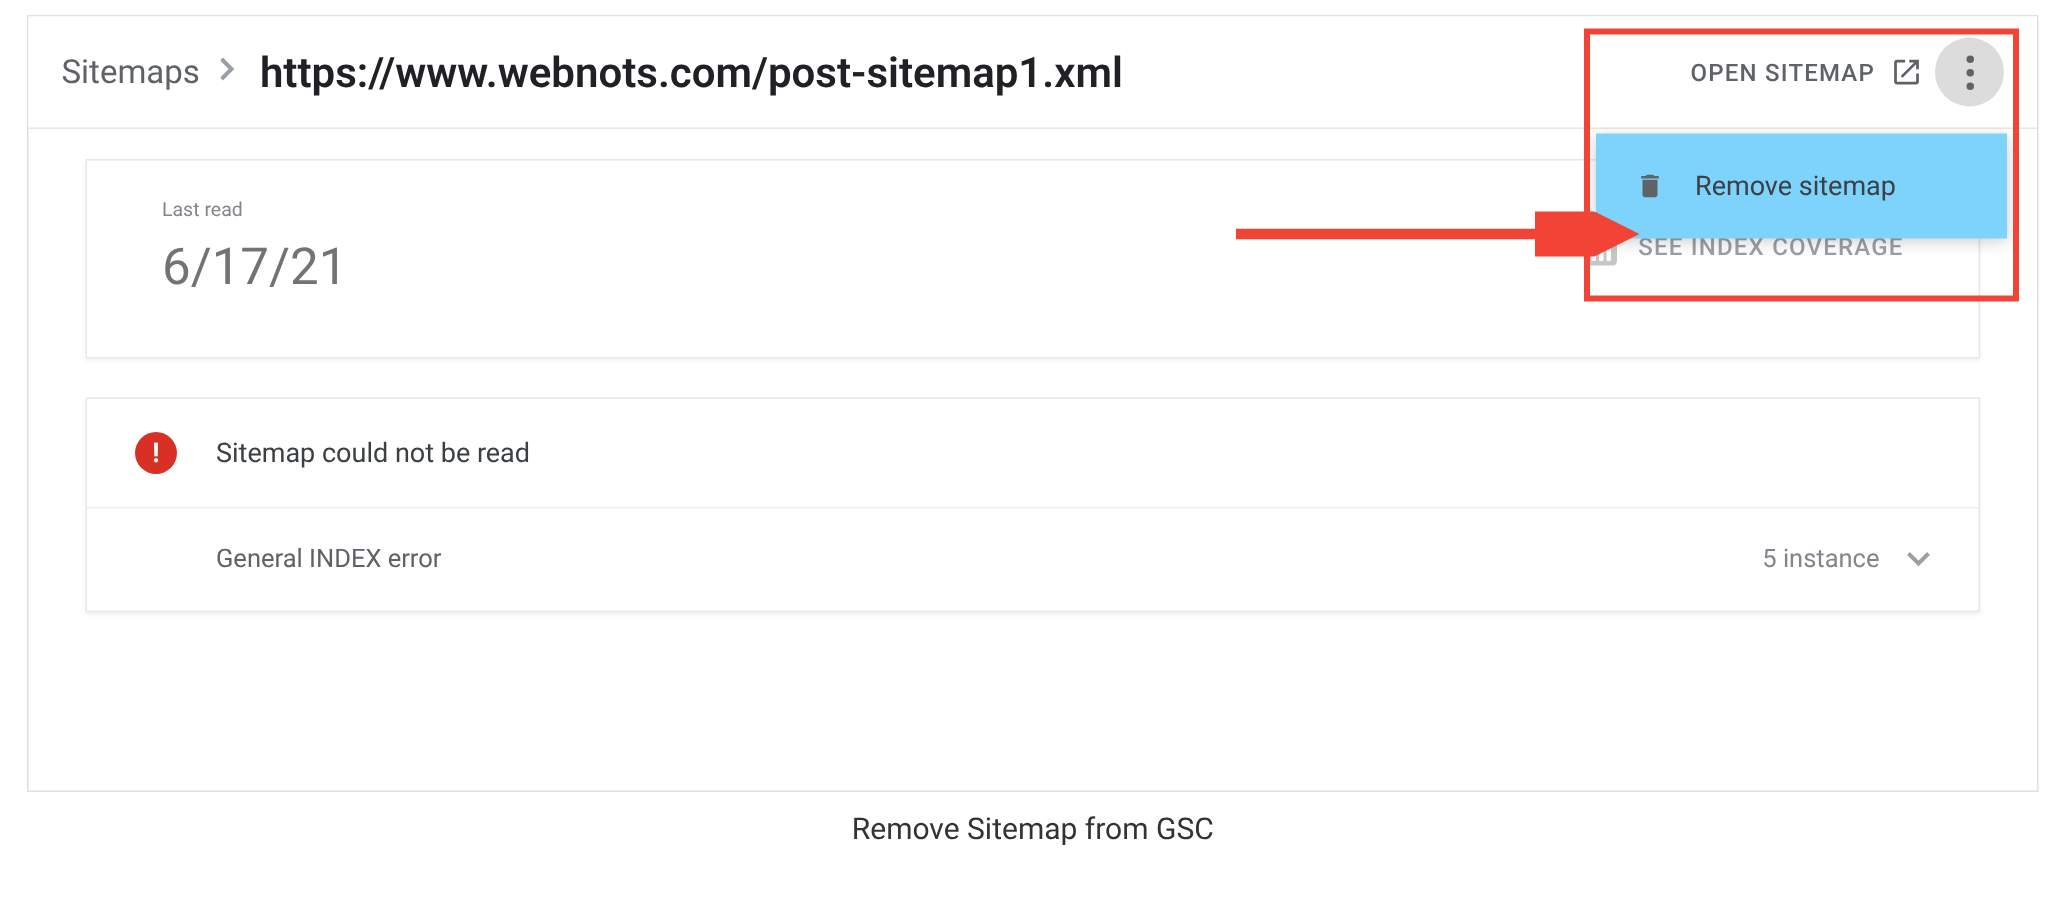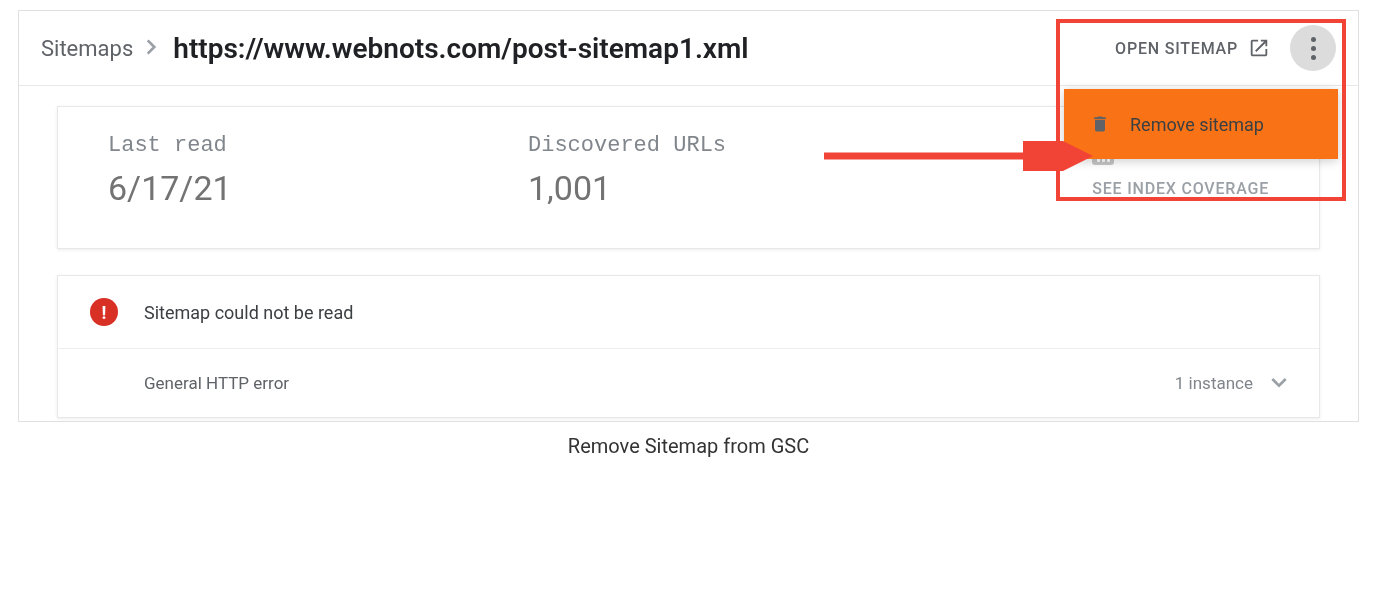--- a/index.html
+++ b/index.html
@@ -12,21 +12,21 @@
       background: #fff;
       width: 1377px;
       height: 600px;
       position: relative;
     }
     .container {
       border: 1px solid #e0e0e0;
       margin: 10px 18px;
       background: #fff;
       position: relative;
-      height: 412px;
+      height: 518px;
     }
     .header {
       display: flex;
       align-items: center;
       padding: 14px 22px;
       border-bottom: 1px solid #e8e8e8;
       background: #fff;
       position: relative;
       z-index: 2;
     }
@@ -42,21 +42,21 @@
     }
     .breadcrumb-current {
       font-size: 28px;
       color: #202124;
       font-weight: 600;
     }
     .header-actions {
       margin-left: auto;
       display: flex;
       align-items: center;
-      gap: 20px;
+      gap: 8px;
     }
     .open-sitemap {
       display: flex;
       align-items: center;
       gap: 10px;
       color: #5f6368;
       font-size: 16px;
       font-weight: 500;
       letter-spacing: 0.8px;
       cursor: pointer;
@@ -96,21 +96,21 @@
       height: 182px;
       border: 4px solid #f14336;
       z-index: 10;
       pointer-events: none;
     }
     .dropdown-menu {
       position: absolute;
       top: 78px;
       right: 20px;
       width: 274px;
-      background: #f97316;
+      background: #7dd3fc;
       box-shadow: 0 2px 10px rgba(0,0,0,0.2);
       z-index: 5;
       padding: 8px 0;
       text-align: right;
     }
     .dropdown-item {
       display: flex;
       align-items: center;
       gap: 20px;
       padding: 16px 26px;
@@ -138,39 +138,37 @@
     .stat-block {
       display: flex;
       flex-direction: column;
       gap: 10px;
     }
     .stat-block:first-child {
        width: 420px;
     }
     .stat-label {
       color: #80868b;
-      font-size: 22px;
-      font-family: Liberation Mono, monospace;
+      font-size: 13px;
     }
     .stat-value {
       color: #737373;
       font-size: 34px;
       font-weight: 400;
     }
     .coverage-link {
       margin-left: auto;
       display: flex;
       align-items: flex-start;
       gap: 14px;
       color: #9aa0a6;
       font-size: 16px;
       font-weight: 500;
       letter-spacing: 0.8px;
       cursor: pointer;
-      flex-direction: column;
     }
     .coverage-icon {
       width: 22px;
       height: 22px;
       background: #c6c6c6;
       border-radius: 3px;
       display: flex;
       align-items: flex-end;
       justify-content: center;
       padding: 3px;
@@ -294,42 +292,38 @@
       <span>Remove sitemap</span>
     </div>
   </div>
 
   <div class="content">
     <div class="stats-card">
       <div class="stat-block">
         <span class="stat-label">Last read</span>
         <span class="stat-value">6/17/21</span>
       </div>
-      <div class="stat-block">
-        <span class="stat-label">Discovered URLs</span>
-        <span class="stat-value">1,001</span>
-      </div>
       <div class="coverage-link">
         <div class="coverage-icon">
           <span style="height:7px"></span>
           <span style="height:12px"></span>
           <span style="height:9px"></span>
         </div>
         <span>SEE INDEX COVERAGE</span>
       </div>
     </div>
 
     <div class="error-card">
       <div class="error-header">
         <div class="error-icon">!</div>
         <span class="error-title">Sitemap could not be read</span>
       </div>
       <div class="error-row">
-        <span class="error-detail">General HTTP error</span>
-        <span class="error-count">1 instance</span>
+        <span class="error-detail">General INDEX error</span>
+        <span class="error-count">5 instance</span>
         <svg class="expand-chevron" viewBox="0 0 12 8">
           <path d="M1 1 L6 6 L11 1" stroke="#9aa0a6" stroke-width="2" fill="none"></path>
         </svg>
       </div>
     </div>
   </div>
 </div>
 
 <div class="caption">Remove Sitemap from GSC</div>
 

